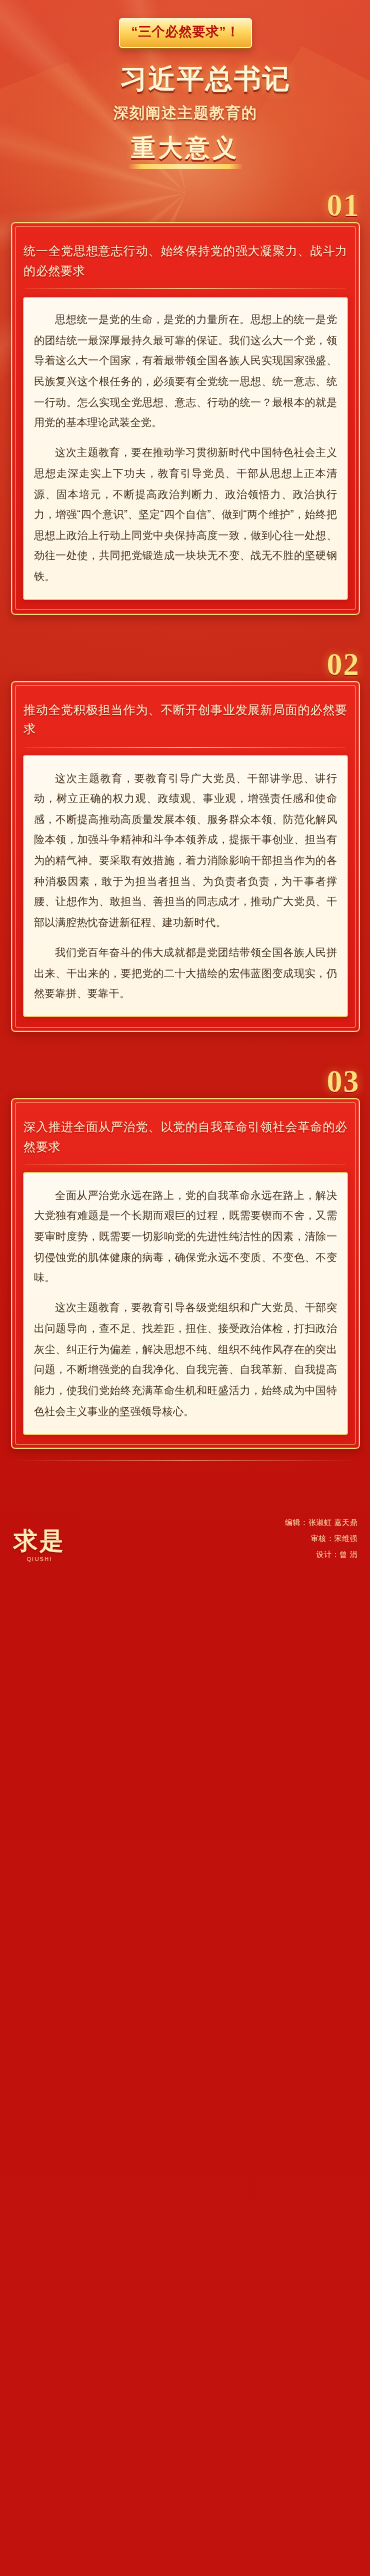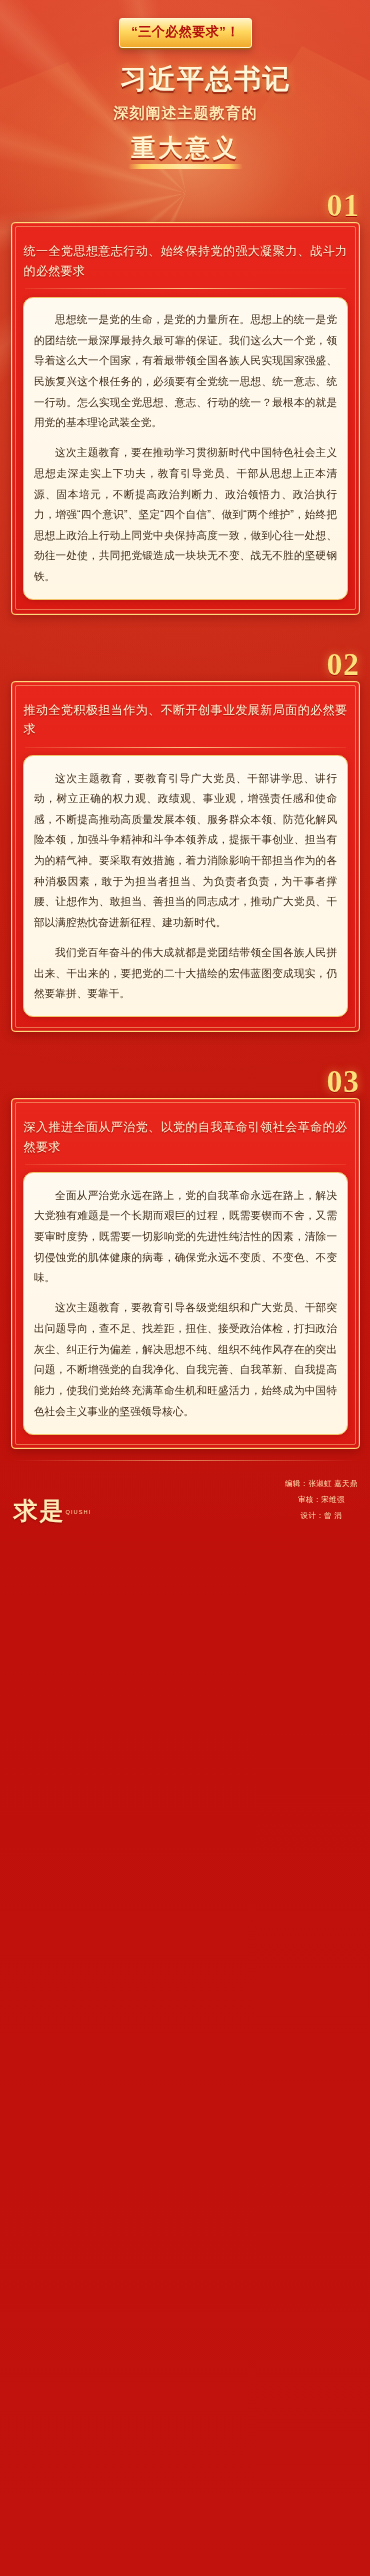--- a/index.html
+++ b/index.html
@@ -184,21 +184,21 @@
   .lead::after {
     content: "";
     position: absolute;
     left: 2.1px; right: 2.1px; bottom: 0;
     height: 1px;
     background: linear-gradient(90deg, rgba(255,215,120,0.1), rgba(255,225,150,0.85), rgba(255,215,120,0.1));
   }
   .body-panel {
     background: linear-gradient(180deg, #fffaf0 0%, #fff6e4 100%);
     border: 1px solid #f2c469;
-    border-radius: 10px;
+    border-radius: 2px;
     padding: 11.3px 10.3px 12.4px;
     box-shadow: 0 1px 5.2px rgba(90,5,2,0.25);
   }
   .body-panel p {
     font-size: 10.6px;
     line-height: 1.95;
     color: #3d2a16;
     text-align: justify;
     text-indent: 2em;
     letter-spacing: 0.1px;
@@ -211,44 +211,45 @@
   footer.credits {
     position: relative;
     padding: 27px 13.4px 24px;
     display: flex;
     align-items: flex-end;
     justify-content: space-between;
     gap: 9.3px;
   }
   .logo {
     display: flex;
-    flex-direction: row;
+    flex-direction: column;
     align-items: center;
     line-height: 1;
   }
   .logo-zh {
     font-family: "Liberation Serif", "DejaVu Serif", serif;
     font-size: 24px;
     font-weight: bold;
     color: #ffe9b4;
     letter-spacing: 2.1px;
     text-shadow: 0 1px 1.5px rgba(110,8,4,0.65);
   }
   .logo-en {
     margin-top: 4.1px;
     font-size: 5.7px;
     color: #ffd9a0;
     letter-spacing: 1px;
   }
   .credit-list {
-    text-align: center;
+    text-align: right;
     font-size: 7.5px;
     line-height: 2.1;
     color: #ffe2b2;
     letter-spacing: 0.3px;
+    margin-top: 39px;
   }
   .rule {
     position: absolute;
     left: 13.4px; right: 13.4px; top: 11.3px;
     height: 0.5px;
     background: linear-gradient(90deg, rgba(255,220,150,0), rgba(255,220,150,0.55), rgba(255,220,150,0));
   }
 </style>
 </head>
 <body>

